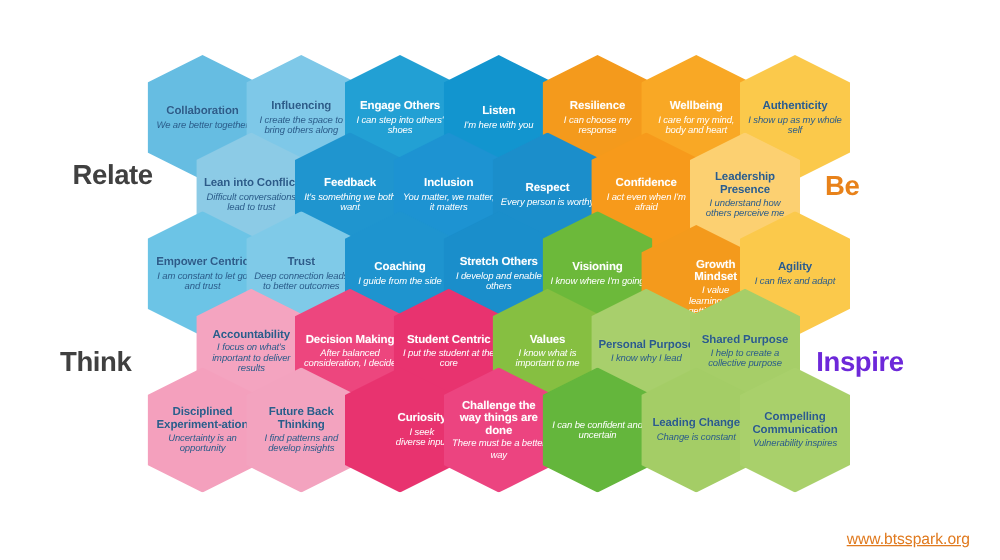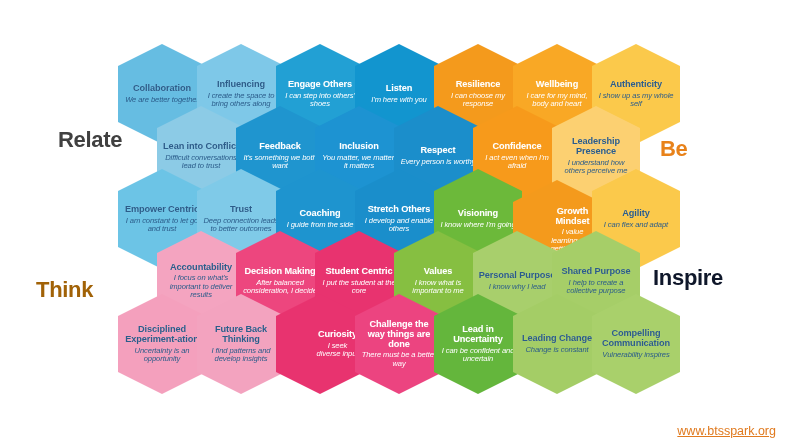--- a/index.html
+++ b/index.html
@@ -40,22 +40,22 @@
   .tx-white .ttl, .tx-white .sub{color:#ffffff;}
 
   .corner{
     position:absolute;
     font-weight:bold;
     font-size:22px;
     letter-spacing:-0.3px;
   }
   #lbl-relate{left:58px;top:127px;color:#404040;}
   #lbl-be{left:660px;top:136px;color:#e8821a;}
-  #lbl-think{left:36px;top:277px;color:#a16207;}
-  #lbl-inspire{left:653px;top:265px;color:#0f172a;}
+  #lbl-think{left:48px;top:277px;color:#404040;}
+  #lbl-inspire{left:653px;top:277px;color:#6d28d9;}
 
   #site{
     position:absolute;
     right:24px;bottom:10px;
     font-size:12.5px;
     color:#e07a1f;
     text-decoration:underline;
   }
 </style>
 </head>
@@ -176,21 +176,20 @@
     </div>
     <div class="hex tx-white" style="left: 276px; top: 294px; background: rgb(232, 51, 111); padding-left: 40px;">
       <div class="ttl">Curiosity</div>
       <div class="sub">I seek diverse input</div>
     </div>
     <div class="hex tx-white" style="left: 355px; top: 294px; background: rgb(236, 68, 128);">
       <div class="ttl">Challenge the way things are done</div>
       <div class="sub">There must be a better way</div>
     </div>
     <div class="hex tx-white" style="left: 434px; top: 294px; background: rgb(100, 182, 60);">
-      <div class="ttl">Lead in Uncertainty</div>
       <div class="sub">I can be confident and uncertain</div>
     </div>
     <div class="hex tx-dark" style="left: 513px; top: 294px; background: rgb(164, 205, 102);">
       <div class="ttl">Leading Change</div>
       <div class="sub">Change is constant</div>
     </div>
     <div class="hex tx-dark" style="left: 592px; top: 294px; background: rgb(169, 208, 107);">
       <div class="ttl">Compelling Communication</div>
       <div class="sub">Vulnerability inspires</div>
     </div>

